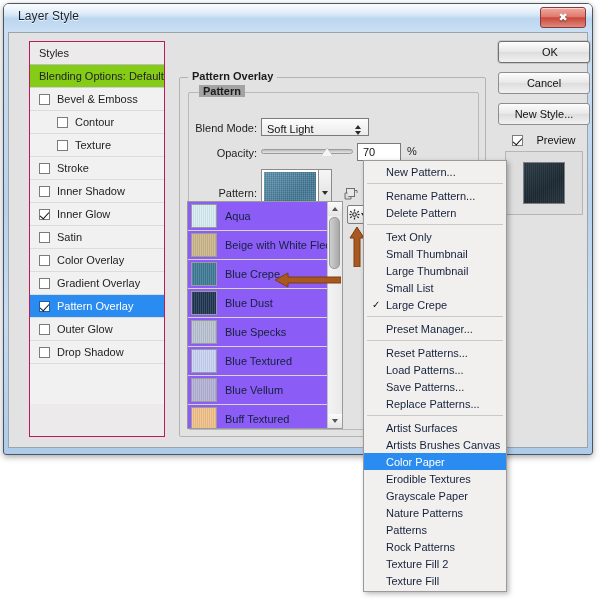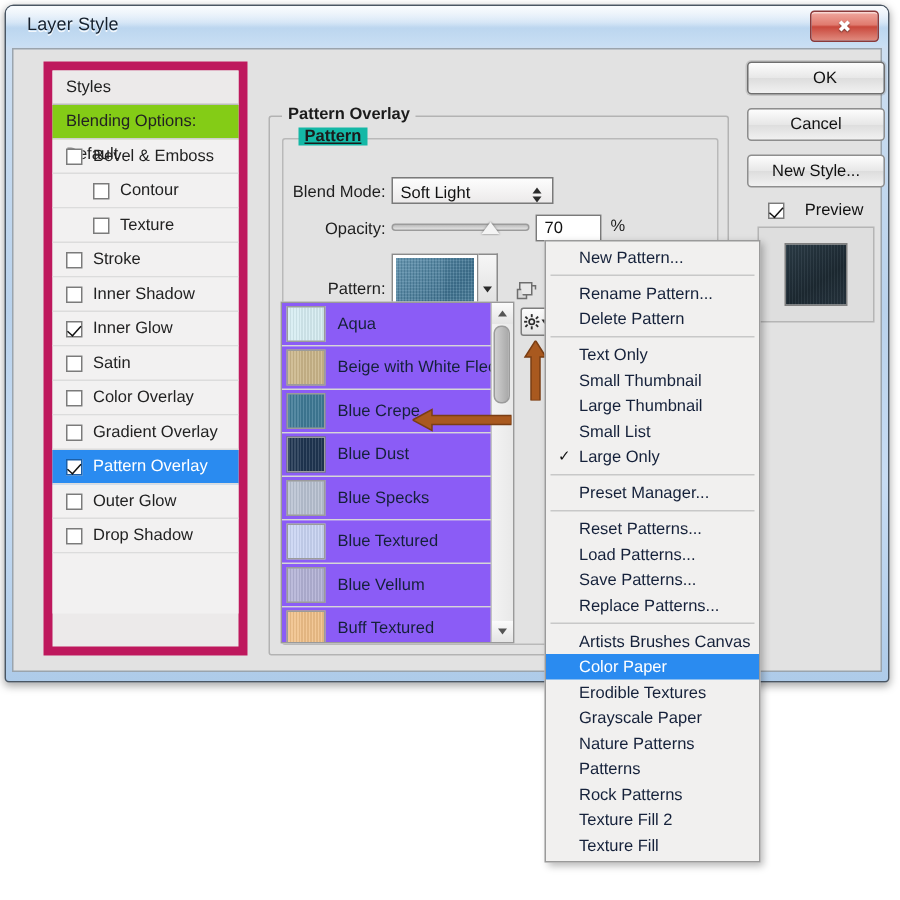--- a/index.html
+++ b/index.html
@@ -27,21 +27,21 @@
         display:flex;align-items:center;justify-content:center;cursor:pointer;}
   #close-btn span{color:#fff;font-size:11px;font-weight:bold;
         text-shadow:0 1px 1px rgba(0,0,0,.5);line-height:1;font-family:"DejaVu Sans",sans-serif;}
 
   
   #client{position:absolute;left:4px;top:28px;right:4px;bottom:6px;
         background:#e2e2e2;border:1px solid #9aa4ad;box-sizing:border-box;}
 
   
   #styles-panel{position:absolute;left:20px;top:8px;width:136px;height:396px;
-        background:#eceaea;border:6px solid #be185d;box-sizing:border-box;}
+        background:#eceaea;border:1px solid #be185d;box-sizing:border-box;}
   .sp-head{height:22px;line-height:22px;padding-left:9px;font-size:11px;color:#222;
         border-bottom:1px solid #bdbdbd;background:#eceaea;}
   .sp-blend{height:22px;line-height:22px;padding-left:9px;font-size:11px;color:#222;
         border-bottom:1px solid #cfcfcf;background:#84cc16;}
   .sp-row{height:22px;display:flex;align-items:center;padding-left:9px;font-size:11px;
         color:#222;border-bottom:1px solid #dcdcdc;background:#f2f1f1;cursor:pointer;}
   .sp-row.indent{padding-left:27px;}
   .sp-row.sel{background:#2a8bf0;color:#fff;}
   .cbx{width:11px;height:11px;border:1px solid #7b7b7b;background:#fff;margin-right:7px;
         flex:0 0 auto;position:relative;box-sizing:border-box;}
@@ -51,21 +51,21 @@
   #styles-panel .filler{background:#f2f1f1;}
 
   
   .grp{position:absolute;border:1px solid #b3b3b3;border-radius:2px;}
   .grp-label{position:absolute;font-size:11px;font-weight:bold;color:#1b1b1b;
         background:#e2e2e2;padding:0 4px;top:-8px;left:8px;}
   #grp-outer{left:170px;top:44px;width:305px;height:358px;}
   #grp-inner{position:absolute;left:8px;top:14px;width:289px;height:336px;
         border:1px solid #b9b9b9;border-radius:2px;}
   .grp-label2{position:absolute;font-size:11px;font-weight:bold;color:#1b1b1b;
-        background:#14b8a6;padding:0 4px;top:-8px;left:10px;text-decoration:underline;}
+        background:#a3a3a3;padding:0 4px;top:-8px;left:10px;}
 
   .field-label{position:absolute;font-size:11px;color:#1e1e1e;text-align:right;}
 
   
   #blend-sel{position:absolute;left:72px;top:25px;width:108px;height:18px;
         border:1px solid #7a7a7a;background:linear-gradient(180deg,#fdfdfd,#eceaea);
         box-sizing:border-box;display:flex;align-items:flex-end;cursor:pointer;}
   #blend-sel .v{font-size:11px;color:#111;padding-left:5px;flex:1;}
   #blend-sel .spin{width:14px;display:flex;flex-direction:column;align-items:center;
         justify-content:center;gap:2px;padding-right:3px;}
@@ -377,40 +377,43 @@
       <span>Small Thumbnail</span>
     </div>
     <div class="mi">
       <span>Large Thumbnail</span>
     </div>
     <div class="mi">
       <span>Small List</span>
     </div>
     <div class="mi">
       <span class="chk">✓</span>
-      <span>Large Only</span>
+      <span>Large Crepe</span>
     </div>
     <div class="msep"></div>
     <div class="mi">
       <span>Preset Manager...</span>
     </div>
     <div class="msep"></div>
     <div class="mi">
       <span>Reset Patterns...</span>
     </div>
     <div class="mi">
       <span>Load Patterns...</span>
     </div>
     <div class="mi">
       <span>Save Patterns...</span>
     </div>
     <div class="mi">
       <span>Replace Patterns...</span>
     </div>
     <div class="msep"></div>
+    <div class="mi">
+      <span>Artist Surfaces</span>
+    </div>
     <div class="mi">
       <span>Artists Brushes Canvas</span>
     </div>
     <div class="mi sel">
       <span>Color Paper</span>
     </div>
     <div class="mi">
       <span>Erodible Textures</span>
     </div>
     <div class="mi">

